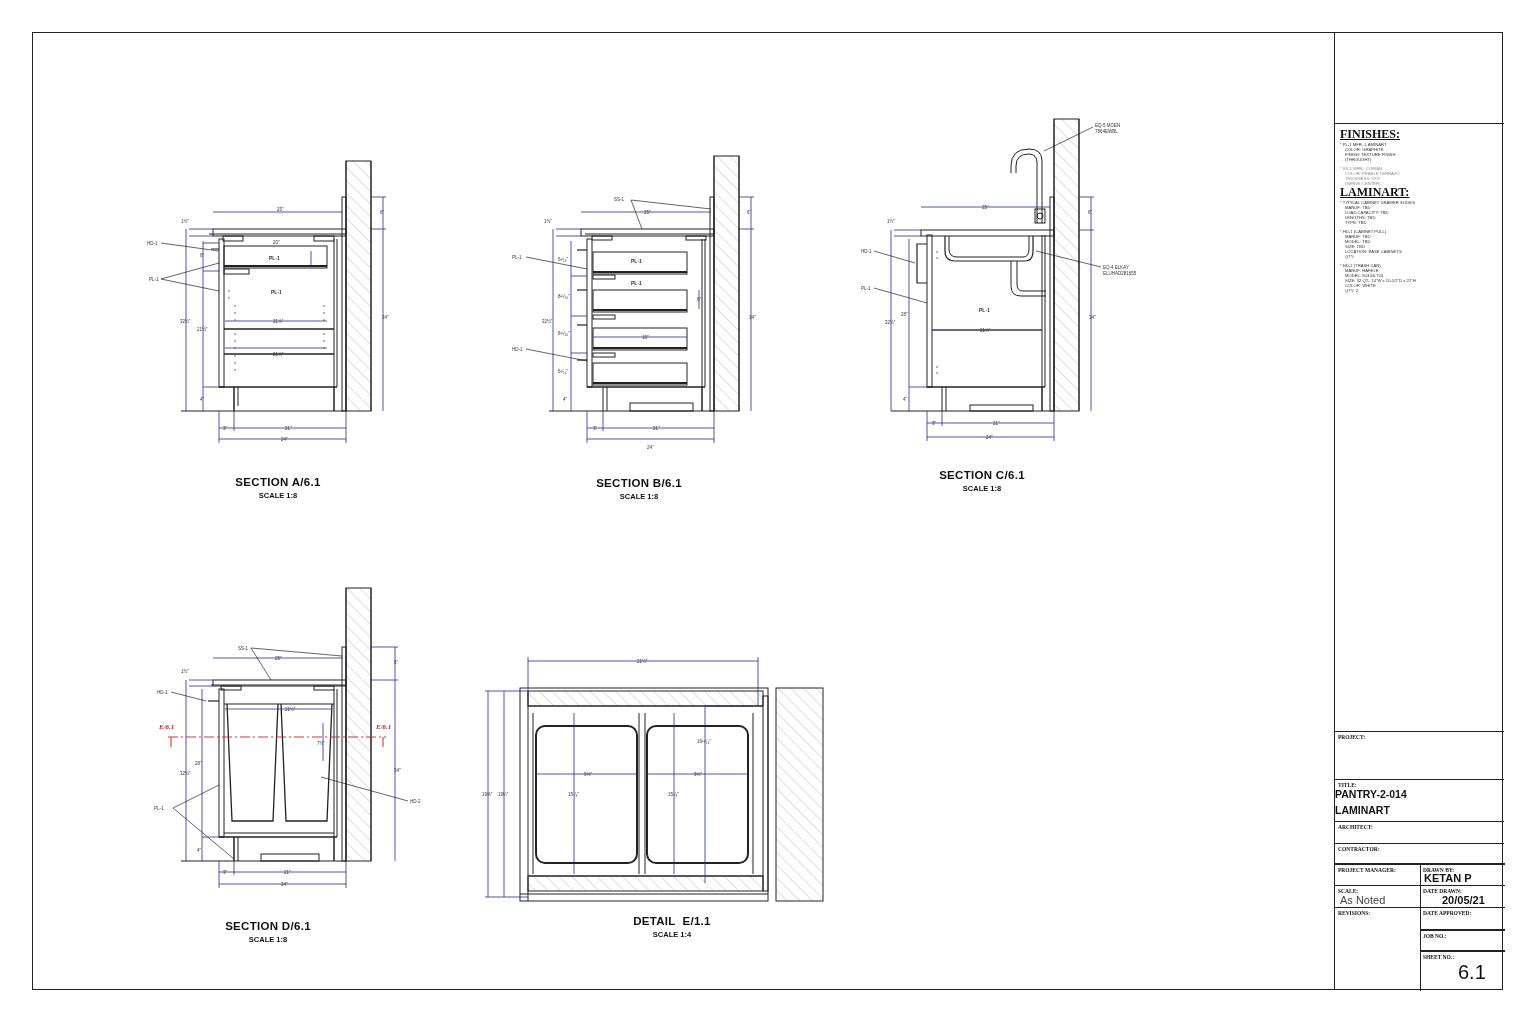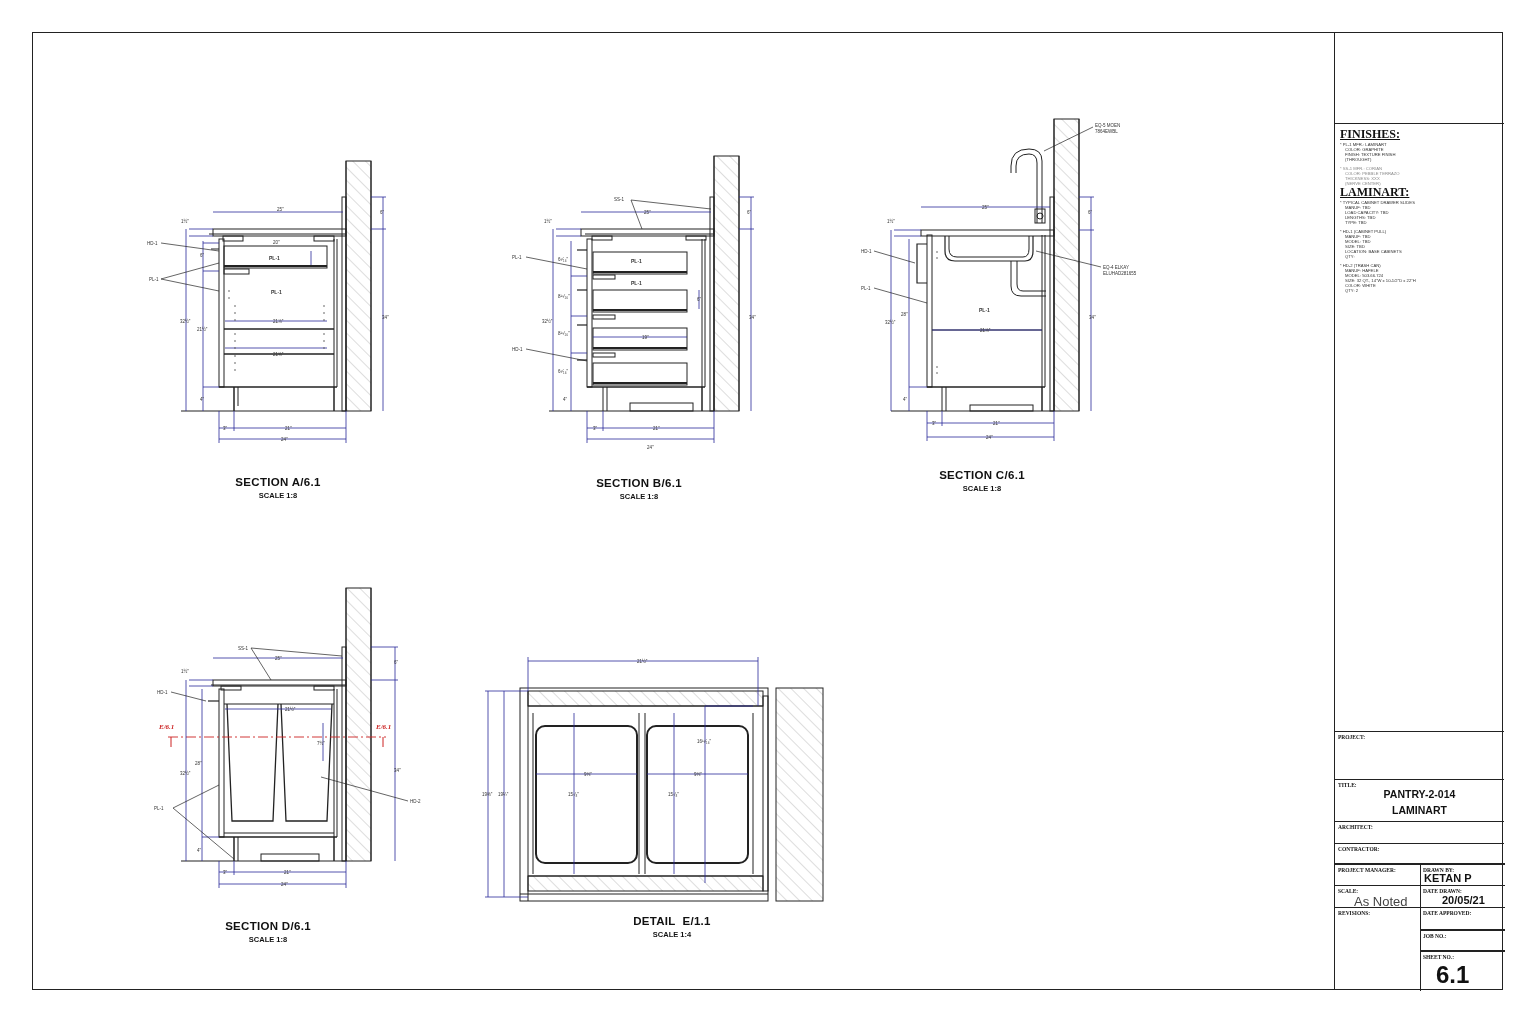--- a/index.html
+++ b/index.html
@@ -12,21 +12,21 @@
   .lbl .t{font-size:11.5px;letter-spacing:0.3px;display:block;}
   .lbl .s{font-size:7.5px;display:block;margin-top:3px;}
   .tb-cell{position:absolute;box-sizing:border-box;border-top:1.2px solid #222;}
   .tb-head{font-family:"Liberation Serif",serif;font-weight:bold;font-size:5.5px;position:absolute;left:3px;top:2px;text-decoration:none;}
   .notes{position:absolute;left:5px;font-size:4.2px;line-height:5px;color:#333;}
   .notes .h{font-family:"Liberation Serif",serif;font-weight:bold;font-size:12px;text-decoration:underline;color:#111;margin-bottom:5px;display:block;}
   .notes .item{margin-bottom:4px;}
   .notes .item div{padding-left:5px;}
   .notes .item div:first-child{padding-left:0;}
   .notes .faded{color:#8a8a8a;}
-  .tlt{font-size:10.5px;font-weight:bold;text-align:center;line-height:16px;}
+  .tlt{font-size:10.5px;font-weight:bold;text-align:left;line-height:16px;}
   .hand{font-size:11px;font-weight:bold;}
 </style>
 </head>
 <body>
 
 <div class="sheet">
 
   <div class="drawing-area">
     <svg width="1301" height="958" viewBox="32 32 1301 958">
       <defs>
@@ -483,21 +483,21 @@
     </div>
     <div class="tb-cell" style="left:0;top:810px;width:100%;height:20px;">
       <span class="tb-head">CONTRACTOR:</span>
     </div>
 
     <div class="tb-cell" style="left:0;top:830px;width:85px;height:22px;border-top-width:2px;">
       <span class="tb-head">PROJECT MANAGER:</span>
     </div>
     <div class="tb-cell" style="left:0;top:852px;width:85px;height:22px;">
       <span class="tb-head">SCALE:</span>
-      <span style="position:absolute;left:19px;top:8px;font-size:13px;color:#444;">As Noted</span>
+      <span style="position:absolute;left:5px;top:8px;font-size:11px;color:#444;">As Noted</span>
     </div>
     <div class="tb-cell" style="left:0;top:874px;width:85px;height:84px;">
       <span class="tb-head">REVISIONS:</span>
     </div>
 
     <div style="position:absolute;left:85px;top:830px;width:0;height:128px;border-left:1.2px solid #222;"></div>
 
     <div class="tb-cell" style="left:85px;top:830px;width:85px;height:22px;border-top-width:2px;">
       <span class="tb-head">DRAWN BY:</span>
       <span class="hand" style="position:absolute;left:4px;top:7px;">KETAN P</span>
@@ -507,16 +507,16 @@
       <span class="hand" style="position:absolute;left:22px;top:8px;">20/05/21</span>
     </div>
     <div class="tb-cell" style="left:85px;top:874px;width:85px;height:22px;">
       <span class="tb-head">DATE APPROVED:</span>
     </div>
     <div class="tb-cell" style="left:85px;top:896px;width:85px;height:21px;border-top-width:2px;">
       <span class="tb-head">JOB NO.:</span>
     </div>
     <div class="tb-cell" style="left:85px;top:917px;width:85px;height:41px;border-top-width:2px;">
       <span class="tb-head">SHEET NO.:</span>
-      <span style="position:absolute;left:16px;top:9px;font-size:24px;font-weight:bold;">6.1</span>
+      <span style="position:absolute;left:38px;top:9px;font-size:20px;font-weight:normal;">6.1</span>
     </div>
   </div>
 </div>
 
 </body></html>

